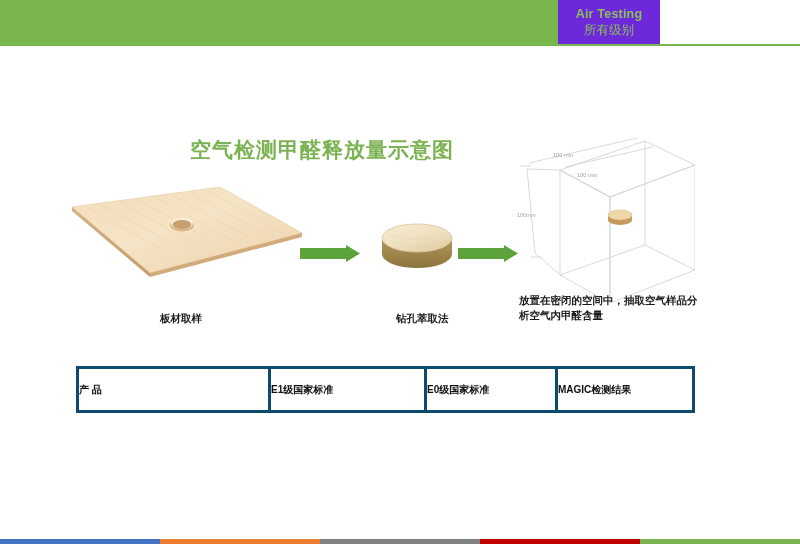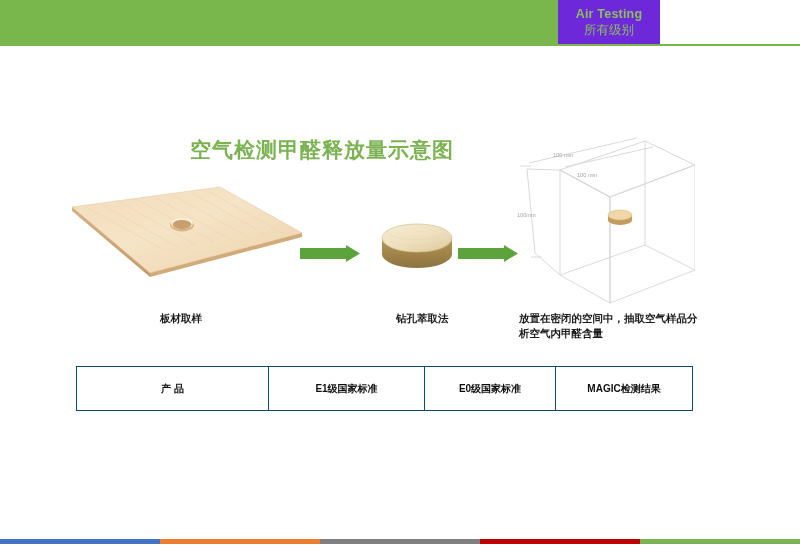--- a/index.html
+++ b/index.html
@@ -105,33 +105,32 @@
   
   .caption {
     position: absolute;
     font-size: 10.5px;
     font-weight: bold;
     color: #1a1a1a;
     line-height: 15px;
   }
   #caption-1 { left: 160px; top: 311px; }
   #caption-2 { left: 372px; top: 311px; margin-left: 24px; }
-  #caption-3 { left: 519px; top: 311px; width: 180px; }
+  #caption-3 { left: 519px; top: 293px; width: 180px; }
 
   
   #spec-table {
     position: absolute;
     left: 76px; top: 366px;
     width: 616px;
     border-collapse: collapse;
     table-layout: fixed;
   }
   #spec-table td {
-    border: 1px solid #0c4a6e;
-    text-align: center;
+    border: 3px solid #0c4a6e;
     font-size: 10px;
     font-weight: bold;
     color: #0f0f0f;
     padding: 0;
   }
   #spec-table tr { height: 44px; }
   #spec-table col.c1 { width: 192px; }
   #spec-table col.c2 { width: 156px; }
   #spec-table col.c3 { width: 131px; }
   #spec-table col.c4 { width: 137px; }

